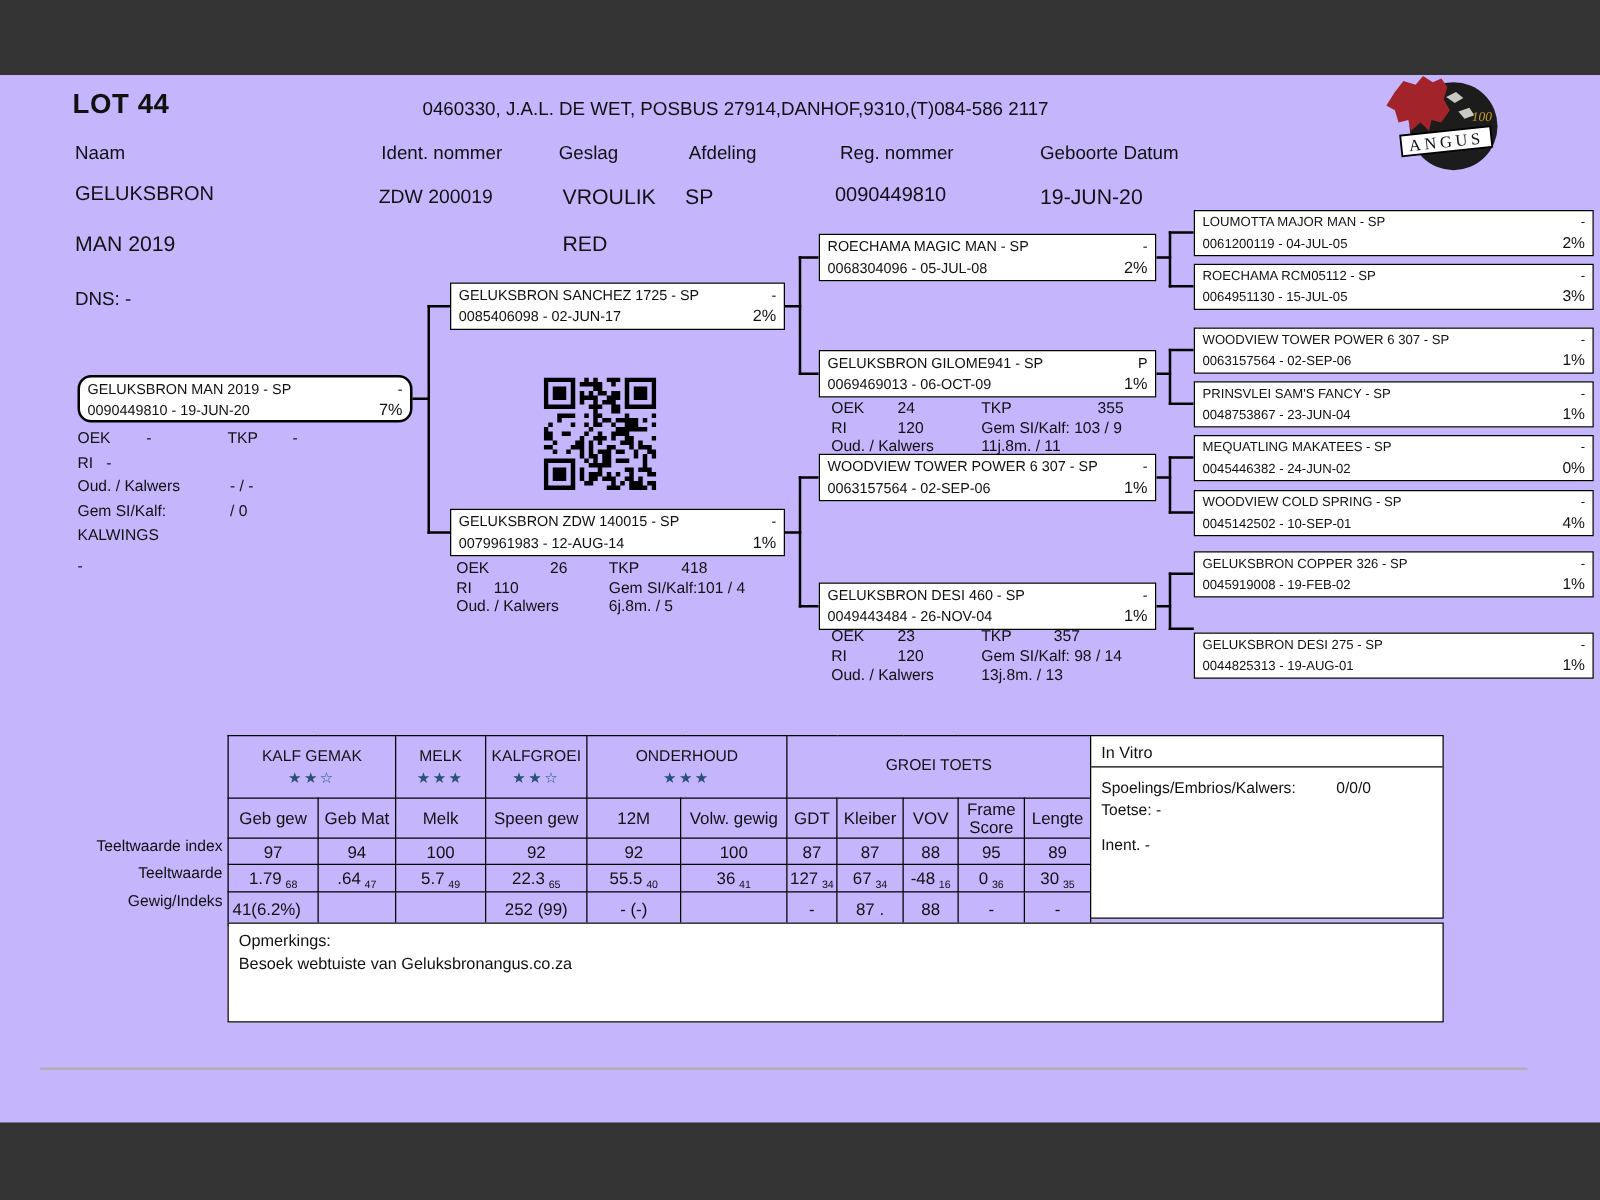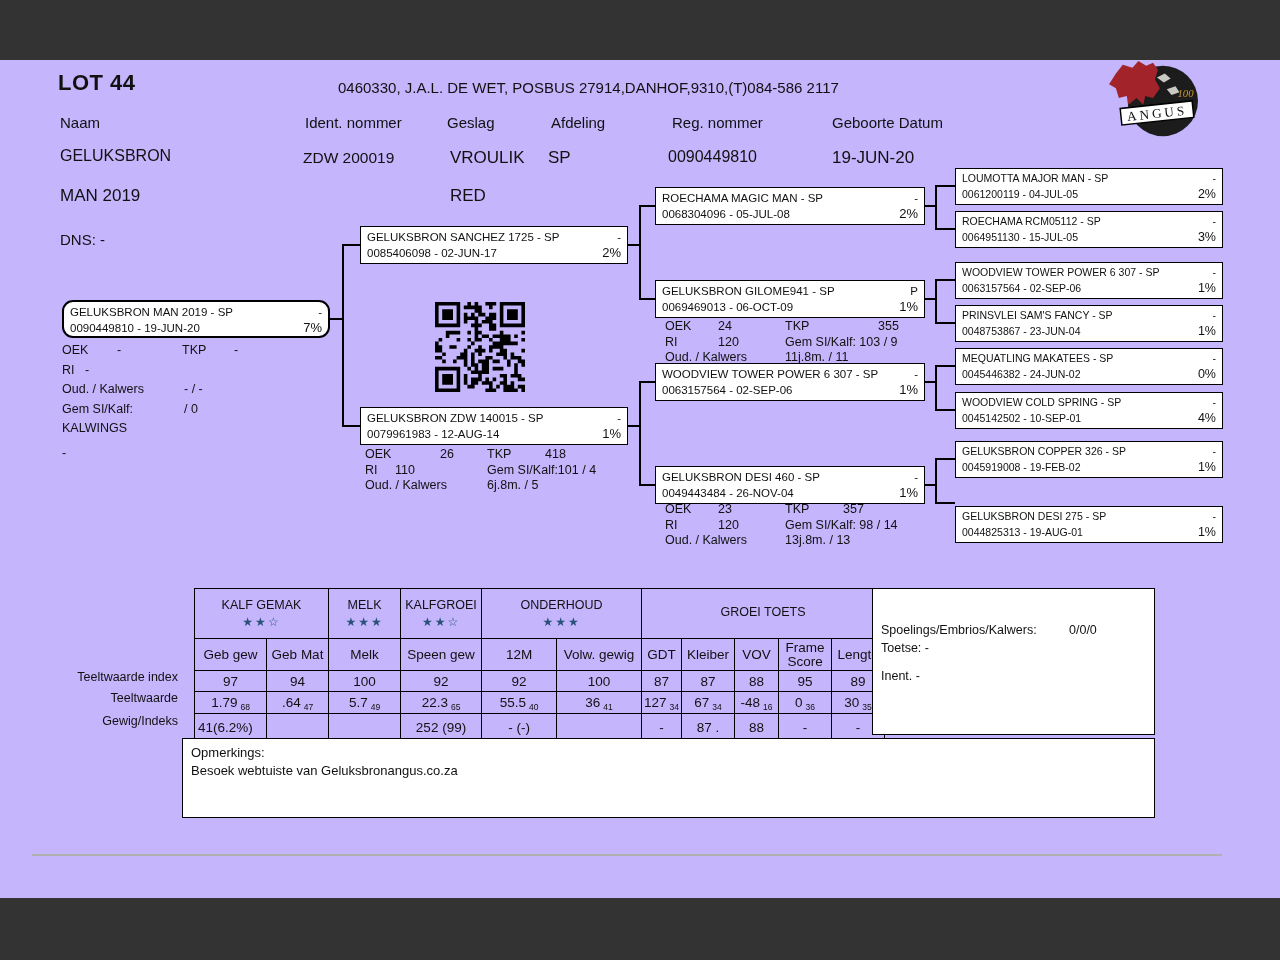--- a/index.html
+++ b/index.html
@@ -14,21 +14,21 @@
   .fvalue{font-size:17px;}
   .fvalue-sm{font-size:15.5px;}
   .dns{font-size:15px;}
   
   .pbox{position:absolute;box-sizing:border-box;border:1.5px solid #000;background:#fff;
         padding:2px 6px 0 6px;}
   .pbox .pline{display:flex;justify-content:space-between;align-items:baseline;}
   .g12{width:268px;height:38px;font-size:11.5px;}
   .g12 .pline{line-height:16px;}
   .g2w{width:270px;}
-  .g3{width:268px;height:37px;font-size:10.5px;}
+  .g3{width:320px;height:37px;font-size:10.5px;}
   .g3 .pline{line-height:15.5px;}
   .pct{font-size:13px;}
   .g3 .pct{font-size:12.5px;}
   .cline{position:absolute;background:#000;}
   
   .pstats{position:absolute;font-size:12.5px;}
   .pstats .srow{position:relative;height:15.5px;}
   .pstats .sp{position:absolute;top:0;white-space:nowrap;}
   .substats{position:absolute;font-size:12.5px;line-height:19.5px;}
   .substats .ib{display:inline-block;}
@@ -346,21 +346,21 @@
   </div>
 
   <svg id="qr-svg" class="abs" style="left:435px;top:302px;" width="90" height="90" viewBox="0 0 90 90">
       <path d="M32.40,0.00h3.60v3.60h-3.60zM39.60,0.00h3.60v3.60h-3.60zM50.40,0.00h3.60v3.60h-3.60zM54.00,0.00h3.60v3.60h-3.60zM57.60,0.00h3.60v3.60h-3.60zM28.80,3.60h3.60v3.60h-3.60zM32.40,3.60h3.60v3.60h-3.60zM36.00,3.60h3.60v3.60h-3.60zM39.60,3.60h3.60v3.60h-3.60zM43.20,3.60h3.60v3.60h-3.60zM54.00,3.60h3.60v3.60h-3.60zM39.60,7.20h3.60v3.60h-3.60zM43.20,7.20h3.60v3.60h-3.60zM28.80,10.80h3.60v3.60h-3.60zM36.00,10.80h3.60v3.60h-3.60zM43.20,10.80h3.60v3.60h-3.60zM46.80,10.80h3.60v3.60h-3.60zM54.00,10.80h3.60v3.60h-3.60zM57.60,10.80h3.60v3.60h-3.60zM28.80,14.40h3.60v3.60h-3.60zM32.40,14.40h3.60v3.60h-3.60zM36.00,14.40h3.60v3.60h-3.60zM39.60,14.40h3.60v3.60h-3.60zM50.40,14.40h3.60v3.60h-3.60zM54.00,14.40h3.60v3.60h-3.60zM57.60,14.40h3.60v3.60h-3.60zM28.80,18.00h3.60v3.60h-3.60zM39.60,18.00h3.60v3.60h-3.60zM46.80,18.00h3.60v3.60h-3.60zM50.40,18.00h3.60v3.60h-3.60zM54.00,18.00h3.60v3.60h-3.60zM36.00,21.60h3.60v3.60h-3.60zM39.60,21.60h3.60v3.60h-3.60zM43.20,21.60h3.60v3.60h-3.60zM54.00,21.60h3.60v3.60h-3.60zM57.60,21.60h3.60v3.60h-3.60zM39.60,25.20h3.60v3.60h-3.60zM54.00,25.20h3.60v3.60h-3.60zM57.60,25.20h3.60v3.60h-3.60zM10.80,28.80h3.60v3.60h-3.60zM14.40,28.80h3.60v3.60h-3.60zM18.00,28.80h3.60v3.60h-3.60zM21.60,28.80h3.60v3.60h-3.60zM32.40,28.80h3.60v3.60h-3.60zM39.60,28.80h3.60v3.60h-3.60zM43.20,28.80h3.60v3.60h-3.60zM64.80,28.80h3.60v3.60h-3.60zM86.40,28.80h3.60v3.60h-3.60zM10.80,32.40h3.60v3.60h-3.60zM39.60,32.40h3.60v3.60h-3.60zM46.80,32.40h3.60v3.60h-3.60zM50.40,32.40h3.60v3.60h-3.60zM57.60,32.40h3.60v3.60h-3.60zM61.20,32.40h3.60v3.60h-3.60zM64.80,32.40h3.60v3.60h-3.60zM68.40,32.40h3.60v3.60h-3.60zM72.00,32.40h3.60v3.60h-3.60zM79.20,32.40h3.60v3.60h-3.60zM3.60,36.00h3.60v3.60h-3.60zM21.60,36.00h3.60v3.60h-3.60zM32.40,36.00h3.60v3.60h-3.60zM39.60,36.00h3.60v3.60h-3.60zM43.20,36.00h3.60v3.60h-3.60zM54.00,36.00h3.60v3.60h-3.60zM64.80,36.00h3.60v3.60h-3.60zM68.40,36.00h3.60v3.60h-3.60zM72.00,36.00h3.60v3.60h-3.60zM86.40,36.00h3.60v3.60h-3.60zM0.00,39.60h3.60v3.60h-3.60zM36.00,39.60h3.60v3.60h-3.60zM57.60,39.60h3.60v3.60h-3.60zM61.20,39.60h3.60v3.60h-3.60zM64.80,39.60h3.60v3.60h-3.60zM68.40,39.60h3.60v3.60h-3.60zM72.00,39.60h3.60v3.60h-3.60zM75.60,39.60h3.60v3.60h-3.60zM79.20,39.60h3.60v3.60h-3.60zM0.00,43.20h3.60v3.60h-3.60zM3.60,43.20h3.60v3.60h-3.60zM14.40,43.20h3.60v3.60h-3.60zM18.00,43.20h3.60v3.60h-3.60zM32.40,43.20h3.60v3.60h-3.60zM43.20,43.20h3.60v3.60h-3.60zM54.00,43.20h3.60v3.60h-3.60zM57.60,43.20h3.60v3.60h-3.60zM61.20,43.20h3.60v3.60h-3.60zM64.80,43.20h3.60v3.60h-3.60zM0.00,46.80h3.60v3.60h-3.60zM3.60,46.80h3.60v3.60h-3.60zM28.80,46.80h3.60v3.60h-3.60zM39.60,46.80h3.60v3.60h-3.60zM43.20,46.80h3.60v3.60h-3.60zM46.80,46.80h3.60v3.60h-3.60zM54.00,46.80h3.60v3.60h-3.60zM64.80,46.80h3.60v3.60h-3.60zM68.40,46.80h3.60v3.60h-3.60zM86.40,46.80h3.60v3.60h-3.60zM7.20,50.40h3.60v3.60h-3.60zM25.20,50.40h3.60v3.60h-3.60zM28.80,50.40h3.60v3.60h-3.60zM36.00,50.40h3.60v3.60h-3.60zM43.20,50.40h3.60v3.60h-3.60zM61.20,50.40h3.60v3.60h-3.60zM64.80,50.40h3.60v3.60h-3.60zM68.40,50.40h3.60v3.60h-3.60zM75.60,50.40h3.60v3.60h-3.60zM0.00,54.00h3.60v3.60h-3.60zM3.60,54.00h3.60v3.60h-3.60zM21.60,54.00h3.60v3.60h-3.60zM25.20,54.00h3.60v3.60h-3.60zM28.80,54.00h3.60v3.60h-3.60zM36.00,54.00h3.60v3.60h-3.60zM50.40,54.00h3.60v3.60h-3.60zM54.00,54.00h3.60v3.60h-3.60zM68.40,54.00h3.60v3.60h-3.60zM75.60,54.00h3.60v3.60h-3.60zM79.20,54.00h3.60v3.60h-3.60zM82.80,54.00h3.60v3.60h-3.60zM7.20,57.60h3.60v3.60h-3.60zM18.00,57.60h3.60v3.60h-3.60zM28.80,57.60h3.60v3.60h-3.60zM36.00,57.60h3.60v3.60h-3.60zM43.20,57.60h3.60v3.60h-3.60zM46.80,57.60h3.60v3.60h-3.60zM50.40,57.60h3.60v3.60h-3.60zM57.60,57.60h3.60v3.60h-3.60zM61.20,57.60h3.60v3.60h-3.60zM72.00,57.60h3.60v3.60h-3.60zM82.80,57.60h3.60v3.60h-3.60zM86.40,57.60h3.60v3.60h-3.60zM28.80,61.20h3.60v3.60h-3.60zM36.00,61.20h3.60v3.60h-3.60zM39.60,61.20h3.60v3.60h-3.60zM46.80,61.20h3.60v3.60h-3.60zM50.40,61.20h3.60v3.60h-3.60zM72.00,61.20h3.60v3.60h-3.60zM79.20,61.20h3.60v3.60h-3.60zM86.40,61.20h3.60v3.60h-3.60zM32.40,64.80h3.60v3.60h-3.60zM39.60,64.80h3.60v3.60h-3.60zM46.80,64.80h3.60v3.60h-3.60zM50.40,64.80h3.60v3.60h-3.60zM57.60,64.80h3.60v3.60h-3.60zM61.20,64.80h3.60v3.60h-3.60zM64.80,64.80h3.60v3.60h-3.60zM79.20,64.80h3.60v3.60h-3.60zM36.00,68.40h3.60v3.60h-3.60zM39.60,68.40h3.60v3.60h-3.60zM43.20,68.40h3.60v3.60h-3.60zM46.80,68.40h3.60v3.60h-3.60zM50.40,68.40h3.60v3.60h-3.60zM79.20,68.40h3.60v3.60h-3.60zM28.80,72.00h3.60v3.60h-3.60zM43.20,72.00h3.60v3.60h-3.60zM64.80,72.00h3.60v3.60h-3.60zM68.40,72.00h3.60v3.60h-3.60zM75.60,72.00h3.60v3.60h-3.60zM79.20,72.00h3.60v3.60h-3.60zM82.80,72.00h3.60v3.60h-3.60zM28.80,75.60h3.60v3.60h-3.60zM36.00,75.60h3.60v3.60h-3.60zM39.60,75.60h3.60v3.60h-3.60zM43.20,75.60h3.60v3.60h-3.60zM50.40,75.60h3.60v3.60h-3.60zM57.60,75.60h3.60v3.60h-3.60zM68.40,75.60h3.60v3.60h-3.60zM82.80,75.60h3.60v3.60h-3.60zM86.40,75.60h3.60v3.60h-3.60zM28.80,79.20h3.60v3.60h-3.60zM36.00,79.20h3.60v3.60h-3.60zM39.60,79.20h3.60v3.60h-3.60zM46.80,79.20h3.60v3.60h-3.60zM50.40,79.20h3.60v3.60h-3.60zM54.00,79.20h3.60v3.60h-3.60zM64.80,79.20h3.60v3.60h-3.60zM68.40,79.20h3.60v3.60h-3.60zM75.60,79.20h3.60v3.60h-3.60zM32.40,82.80h3.60v3.60h-3.60zM36.00,82.80h3.60v3.60h-3.60zM54.00,82.80h3.60v3.60h-3.60zM61.20,82.80h3.60v3.60h-3.60zM68.40,82.80h3.60v3.60h-3.60zM72.00,82.80h3.60v3.60h-3.60zM75.60,82.80h3.60v3.60h-3.60zM82.80,82.80h3.60v3.60h-3.60zM86.40,82.80h3.60v3.60h-3.60zM50.40,86.40h3.60v3.60h-3.60zM54.00,86.40h3.60v3.60h-3.60zM57.60,86.40h3.60v3.60h-3.60zM68.40,86.40h3.60v3.60h-3.60zM72.00,86.40h3.60v3.60h-3.60zM75.60,86.40h3.60v3.60h-3.60zM79.20,86.40h3.60v3.60h-3.60zM86.40,86.40h3.60v3.60h-3.60zM0,0h25.2v25.2h-25.2z M3.6,3.6h18v18h-18z M7.2,7.2h10.8v10.8h-10.8zM64.8,0h25.2v25.2h-25.2z M68.39999999999999,3.6h18v18h-18z M72,7.2h10.8v10.8h-10.8zM0,64.8h25.2v25.2h-25.2z M3.6,68.39999999999999h18v18h-18z M7.2,72h10.8v10.8h-10.8z" fill="#000" fill-rule="evenodd"></path>
     </svg>
 
   <div class="rowlab" style="left:40px;top:670px;">Teeltwaarde index</div>
   <div class="rowlab" style="left:40px;top:691px;">Teeltwaarde</div>
   <div class="rowlab" style="left:40px;top:714px;">Gewig/Indeks</div>
 
-  <table class="stats abs" style="left:182px;top:588px;width:690px;margin-left:12px;">
+  <table class="stats abs" style="left:182px;top:588px;width:690px;">
     <colgroup>
       <col style="width:72px">
         <col style="width:62px">
         <col style="width:72px">
         <col style="width:81px">
       <col style="width:75px">
         <col style="width:85px">
         <col style="width:40px">
         <col style="width:53px">
       <col style="width:44px">
@@ -439,20 +439,21 @@
       <td>-</td>
       <td>87 .</td>
       <td>88</td>
       <td>-</td>
       <td>-</td>
     </tr>
   </tbody>
     </table>
 
   <div class="panel" style="left:872px;top:588px;width:283px;height:147px;">
+    <div class="iv-title">In Vitro</div>
     <div class="iv-line" style="left:8px;top:34px;">Spoelings/Embrios/Kalwers:</div>
     <div class="iv-line" style="left:196px;top:34px;">0/0/0</div>
     <div class="iv-line" style="left:8px;top:52px;">Toetse: -</div>
     <div class="iv-line" style="left:8px;top:80px;">Inent. -</div>
   </div>
 
   <div class="panel" style="left:182px;top:738px;width:973px;height:80px;">
     <div class="opm">
       <div>Opmerkings:</div>
       <div>Besoek webtuiste van Geluksbronangus.co.za</div>

